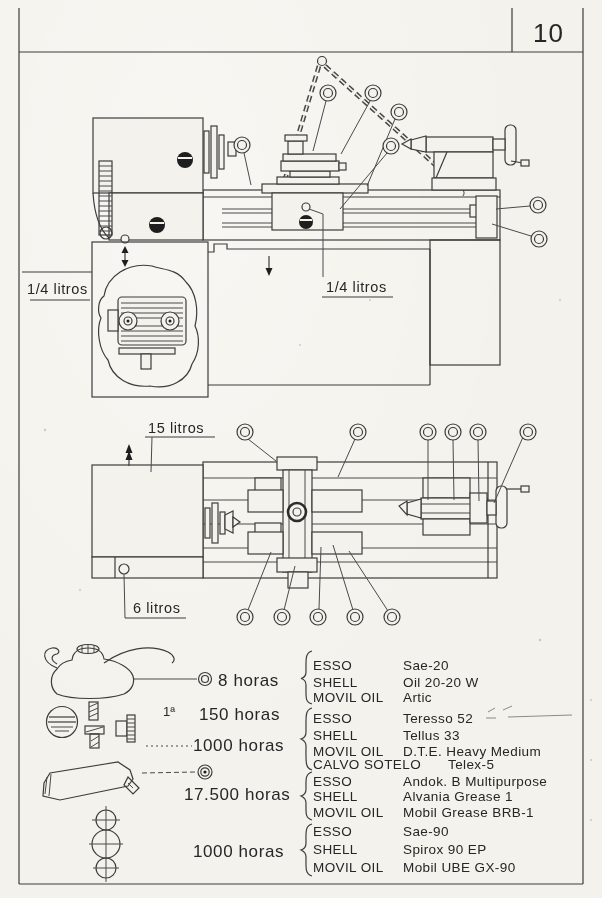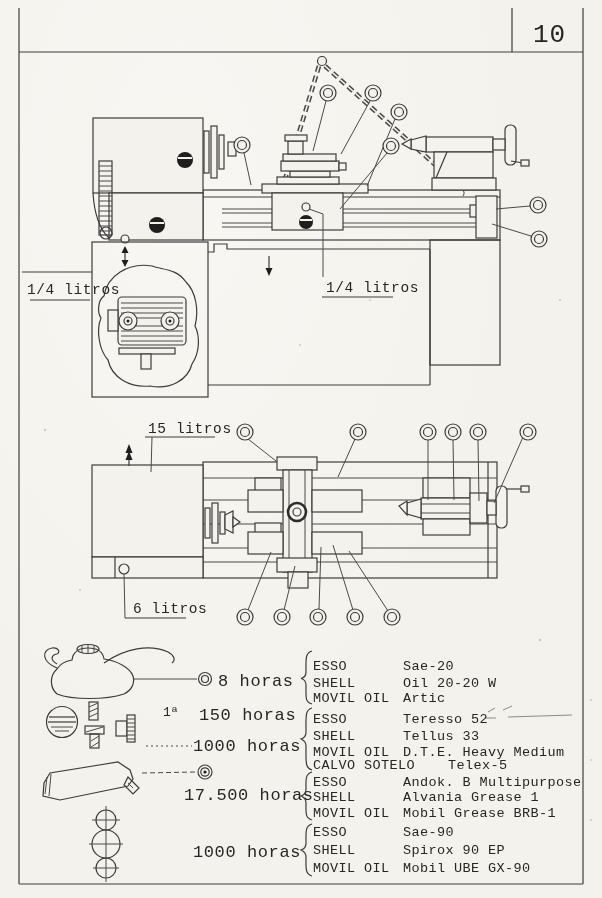--- a/index.html
+++ b/index.html
@@ -3,21 +3,21 @@
 <meta charset="utf-8">
 <style>
   html,body{margin:0;padding:0;background:#e8e6e0;}
   #page{
     position:relative;
     width:602px;height:898px;
     background:
       radial-gradient(ellipse at 30% 20%, rgba(255,255,255,.35), rgba(0,0,0,0) 60%),
       #f4f2ec;
     overflow:hidden;
-    font-family:Liberation Mono, monospace;
+    font-family:Liberation Sans, sans-serif;
   }
   svg{position:absolute;left:0;top:0;}
   .ln{stroke:#3c3c3c;stroke-width:1.2;fill:none;}
   .thin{stroke:#4a4a4a;stroke-width:1;fill:none;}
   .fillp{fill:#f4f2ec;stroke:#3c3c3c;stroke-width:1.2;}
   .dark{fill:#1e1e1e;stroke:none;}
   .txt{fill:#262626;}
   .t-table{font-size:13.5px;letter-spacing:.4px;}
   .t-int{font-size:17px;letter-spacing:.6px;}
   .t-cap{font-size:14.5px;letter-spacing:.6px;}

